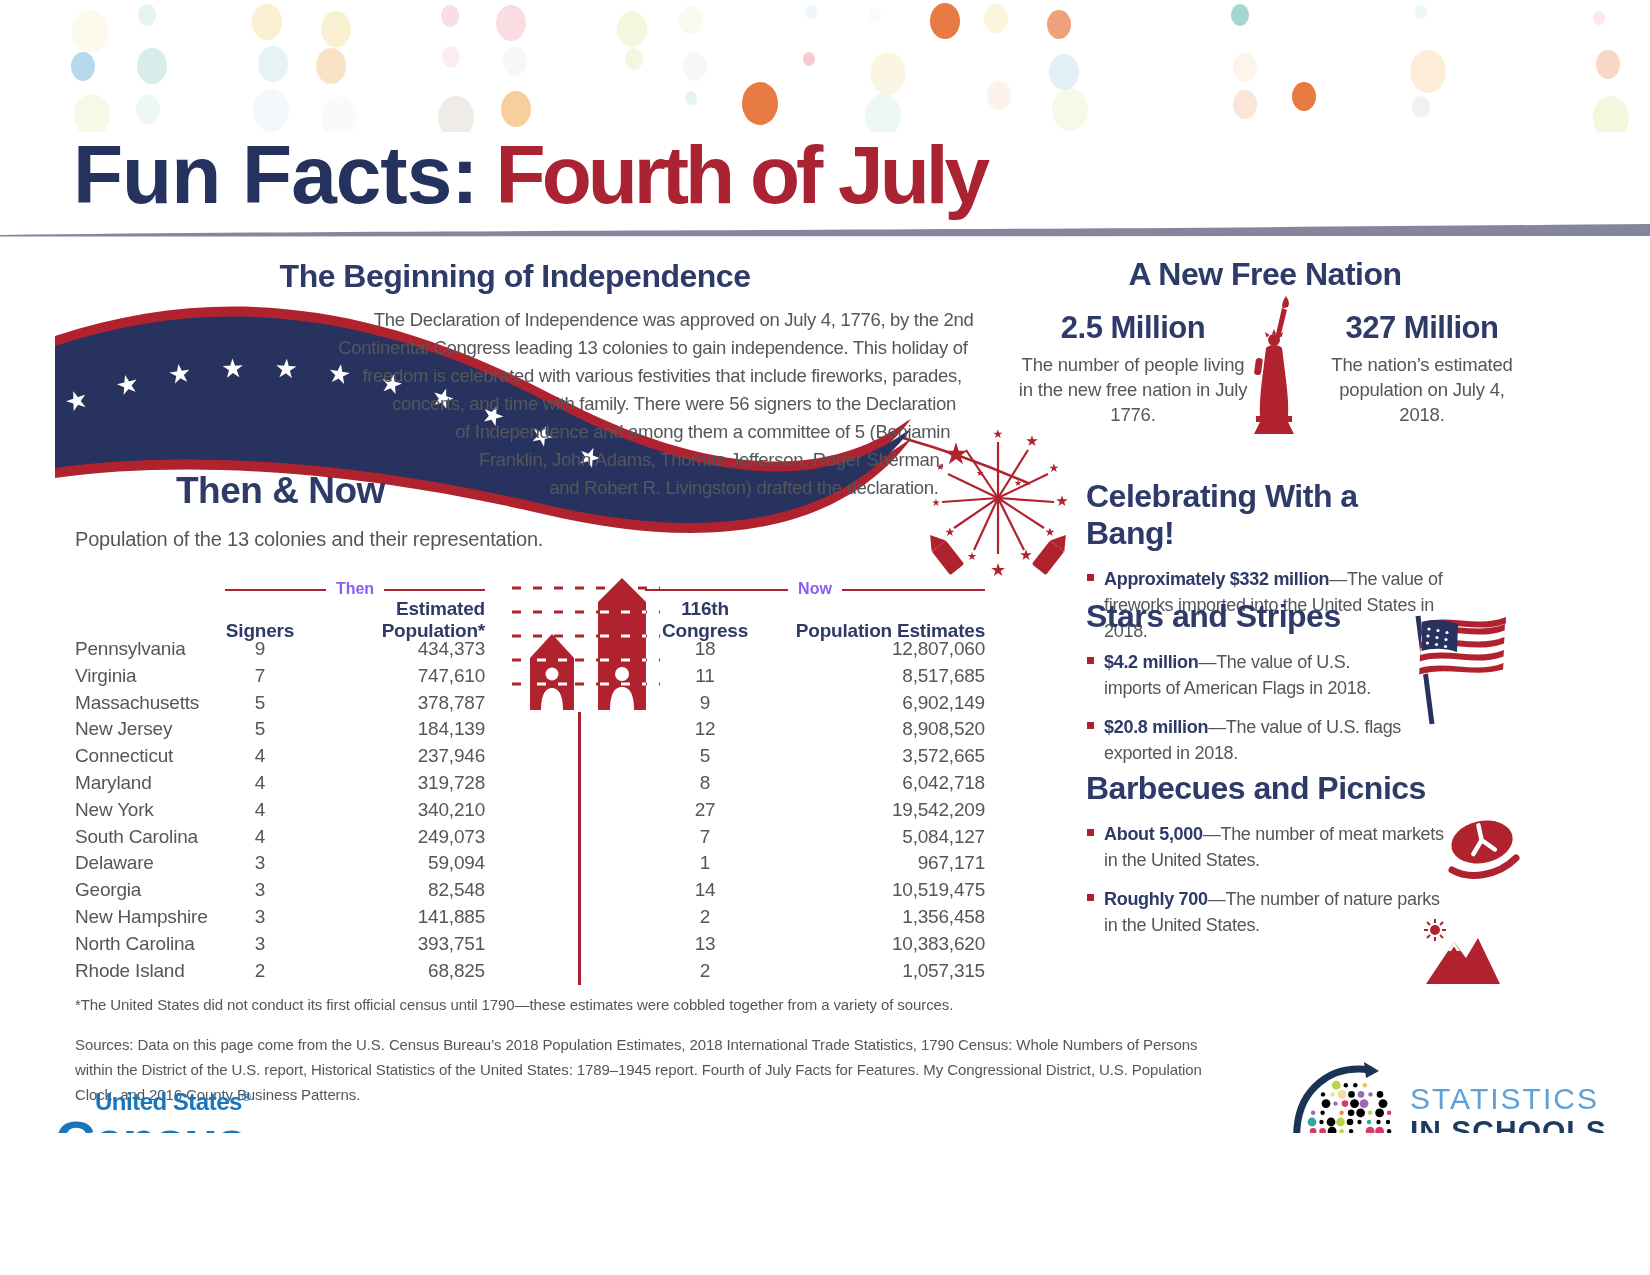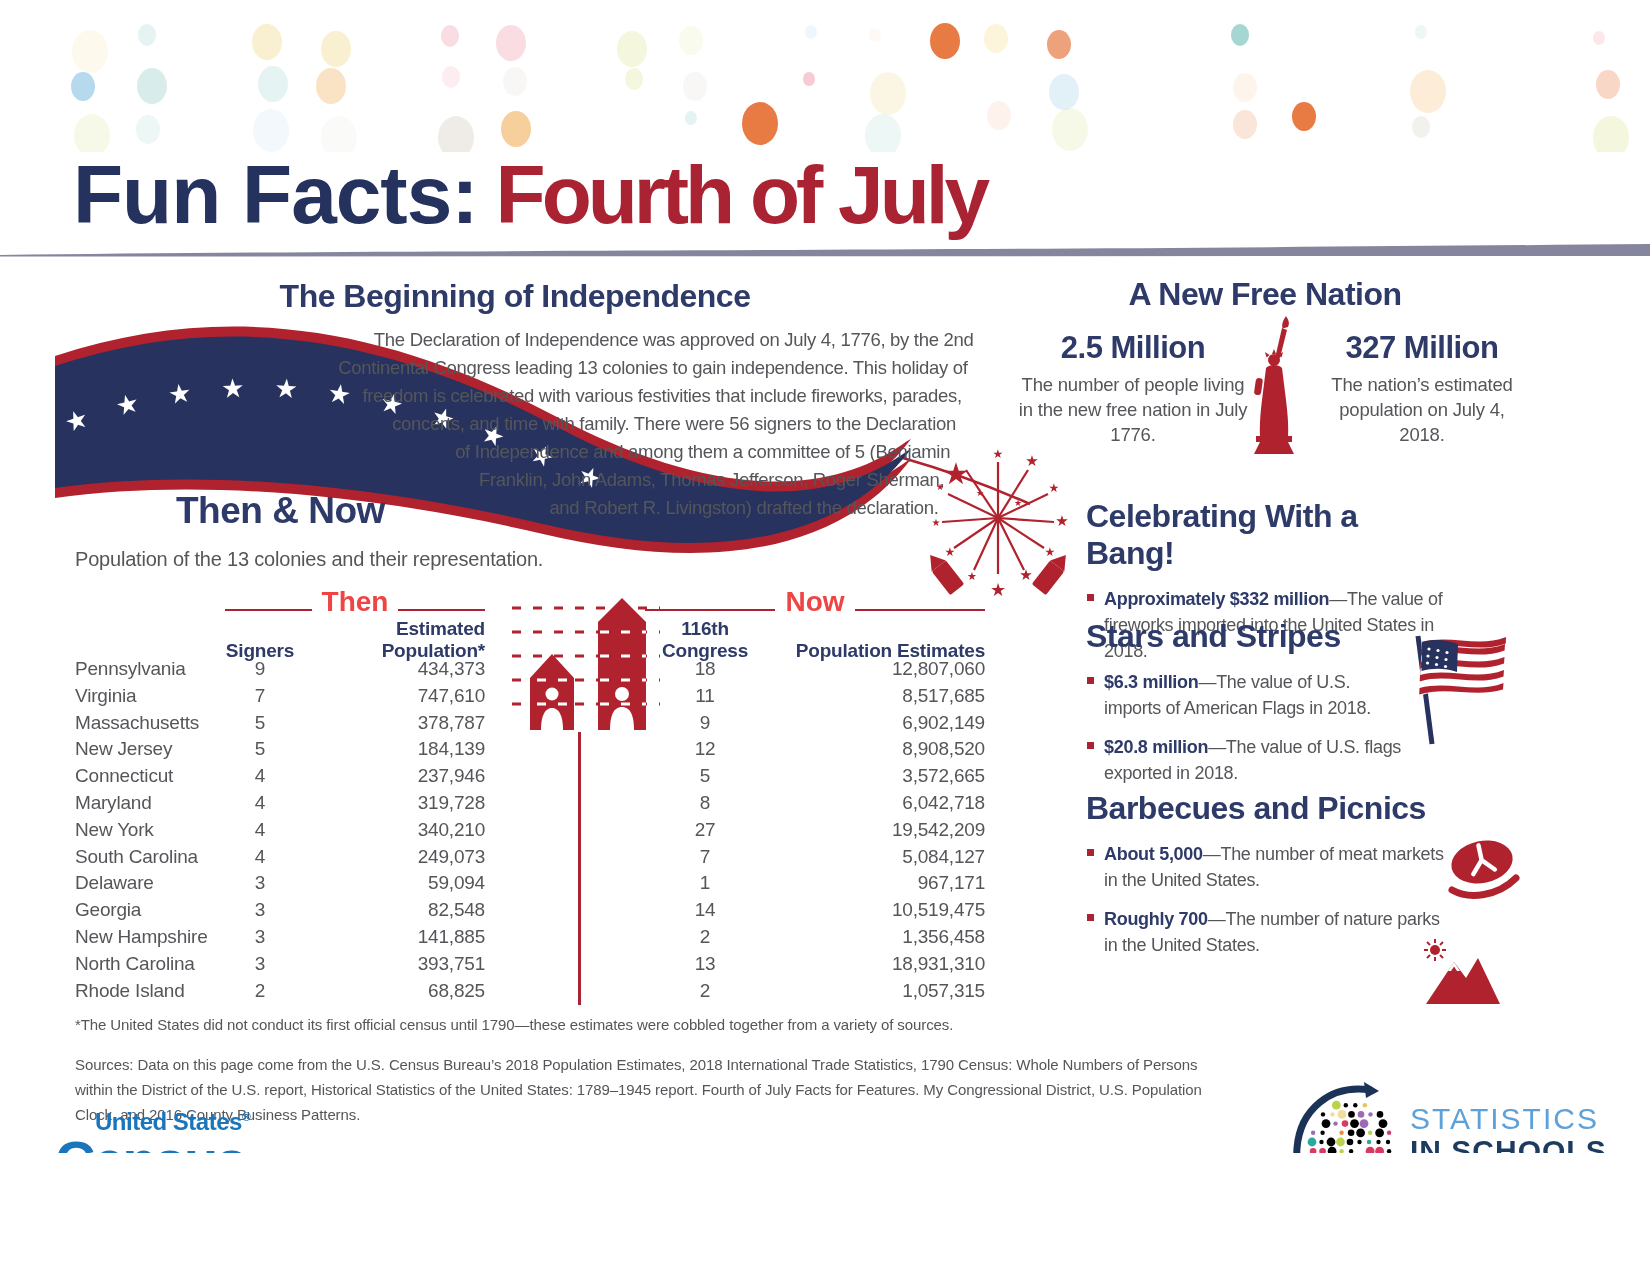--- a/index.html
+++ b/index.html
@@ -1,17 +1,17 @@
 <!DOCTYPE html>
 <html><head>
 <meta charset="utf-8">
 <style>
   html,body{margin:0;padding:0;background:#ffffff;}
   .canvas{position:relative;width:1650px;height:1133px;background:#fff;overflow:hidden;
-          font-family:"Liberation Sans",sans-serif;color:#55565a;margin-top:20px;}
+          font-family:"Liberation Sans",sans-serif;color:#55565a;}
   
   .dots-banner{position:absolute;left:0;top:0;width:1650px;height:132px;overflow:hidden;}
   .dot{position:absolute;border-radius:50%;}
   
   .main-title{position:absolute;left:73px;top:128px;margin:0;display:flex;align-items:baseline;gap:18px;white-space:nowrap;}
   .t-navy{font-size:82px;font-weight:800;color:#26325e;letter-spacing:-1px;}
   .t-red{font-size:82px;font-weight:700;color:#a92333;letter-spacing:-4px;}
   .gray-swoosh{position:absolute;left:0;top:221px;width:1650px;height:18px;}
   
   .h2{font-weight:800;color:#2e3a68;letter-spacing:-0.5px;margin:0;}
@@ -30,21 +30,21 @@
   .statue-icon{position:absolute;left:1250px;top:296px;}
   
   .thennow-h{position:absolute;left:176px;top:470px;font-size:37px;}
   .thennow-sub{position:absolute;left:75px;top:528px;font-size:20px;letter-spacing:-0.2px;color:#55565a;}
   .tn-table{position:absolute;left:75px;top:566px;width:910px;}
   .tn-grid{display:grid;grid-template-columns:150px 70px 190px 160px 120px 220px;}
   .tn-head1{height:32px;}
   .tn-span-then{grid-column:2/4;display:flex;align-items:flex-end;gap:10px;}
   .tn-span-now{grid-column:5/7;display:flex;align-items:flex-end;gap:10px;text-align:center;}
   .tn-rule{flex:1;height:2.5px;background:#a92333;margin-bottom:7px;}
-  .tn-big{font-size:28px;font-weight:800;color:#ef4444;}
+  .tn-big{font-size:16px;font-weight:800;color:#8b5cf6;}
   .tn-head2{height:40px;align-items:end;}
   .tn-colhead{font-size:19px;font-weight:800;color:#2e3a68;padding-bottom:8px;letter-spacing:-0.2px;}
   .tn-row{height:26.8px;font-size:19px;color:#55565a;letter-spacing:-0.2px;}
   .c-center{text-align:center;}
   .c-right{text-align:right;}
   .tn-divider{position:absolute;left:578px;top:712px;width:2.5px;height:273px;background:#a92333;}
   .buildings-icon{position:absolute;left:512px;top:562px;}
   
   .footnote{position:absolute;left:75px;top:996px;width:1100px;font-size:15px;color:#55565a;letter-spacing:-0.1px;}
   .sources{position:absolute;left:75px;top:1032px;width:1160px;font-size:15px;line-height:25px;color:#55565a;letter-spacing:-0.1px;}
@@ -332,21 +332,21 @@
           <div></div>
           <div class="c-center">2</div>
           <div class="c-right">1,356,458</div>
         </div>
         <div class="tn-grid tn-row">
           <div>North Carolina</div>
           <div class="c-center">3</div>
           <div class="c-right">393,751</div>
           <div></div>
           <div class="c-center">13</div>
-          <div class="c-right">18,931,310</div>
+          <div class="c-right">10,383,620</div>
         </div>
         <div class="tn-grid tn-row">
           <div>Rhode Island</div>
           <div class="c-center">2</div>
           <div class="c-right">68,825</div>
           <div></div>
           <div class="c-center">2</div>
           <div class="c-right">1,057,315</div>
         </div>
       </div>
@@ -435,21 +435,21 @@
           <span class="btext"><span class="blead">Approximately $332 million</span><span>—The value of fireworks imported into the United States in 2018.</span></span>
         </div>
       </div>
   </div>
 
   <div class="r-section" style="top:598px">
     <h2 class="h2 r-h">Stars and Stripes</h2>
     <div style="--bw:300px">
         <div class="bullet">
           <span class="bsq"></span>
-          <span class="btext" style="width: 300px;"><span class="blead">$6.3 million</span><span>—The value of U.S. imports of American Flags in 2018.</span></span>
+          <span class="btext" style="width: 300px;"><span class="blead">$4.2 million</span><span>—The value of U.S. imports of American Flags in 2018.</span></span>
         </div>
         <div class="bullet">
           <span class="bsq"></span>
           <span class="btext" style="width: 300px;"><span class="blead">$20.8 million</span><span>—The value of U.S. flags exported in 2018.</span></span>
         </div>
       </div>
   </div>
 
   <div class="r-section" style="top:770px">
     <h2 class="h2 r-h">Barbecues and Picnics</h2>

